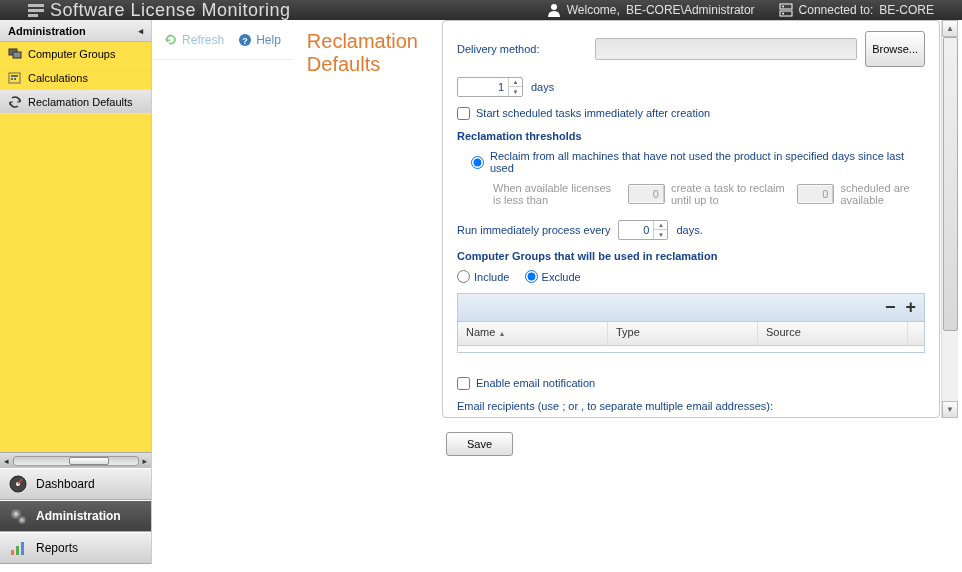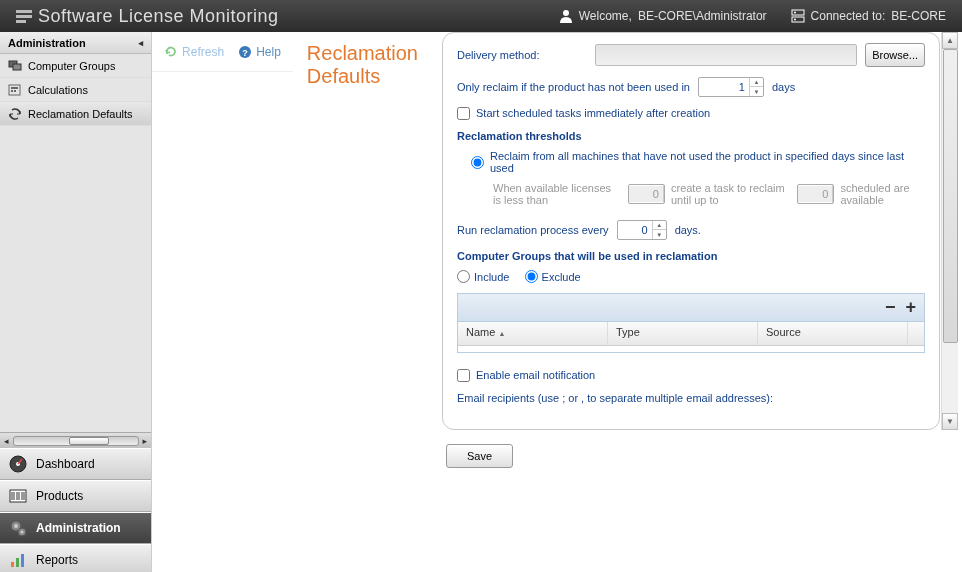--- a/index.html
+++ b/index.html
@@ -1,25 +1,25 @@
 <!DOCTYPE html>
 <html><head>
 <meta charset="utf-8">
 <style>
 * { margin: 0; padding: 0; box-sizing: border-box; font-family: Verdana, Geneva, sans-serif; }
 body { width: 962px; height: 572px; overflow: hidden; background: #fff; font-size: 11px; }
 
-.topbar { height: 32px; background: linear-gradient(#4a4a4a, #2c2c2c); display: flex; align-items: center; color: #e0e0e0; padding: 0 16px; }
+.topbar { height: 20px; background: linear-gradient(#4a4a4a, #2c2c2c); display: flex; align-items: center; color: #e0e0e0; padding: 0 28px; }
 .topbar .brand { font-size: 18px; font-weight: 300; letter-spacing: 0.5px; color: #ddd; display: flex; align-items: center; gap: 6px; }
 .topbar .sep { flex: 1; }
 .topbar .userinfo, .topbar .conninfo { display: flex; align-items: center; gap: 6px; font-size: 12px; margin-left: 24px; }
 
 .main { display: flex; height: 544px; }
 
-.sidebar { width: 170px; background: #e5e5e5; display: flex; flex-direction: column; border-right: 1px solid #ccc; }
+.sidebar { width: 170px; background: #fde047; display: flex; flex-direction: column; border-right: 1px solid #ccc; }
 .side-top { flex: 1; overflow: hidden; }
 .side-header { height: 22px; background: linear-gradient(#f0f0f0,#d8d8d8); border-bottom: 1px solid #bbb; display: flex; align-items: center; justify-content: space-between; padding: 0 8px; font-weight: bold; }
 .side-list { }
 .side-item { height: 24px; display: flex; align-items: center; gap: 6px; padding: 0 8px; cursor: pointer; border-bottom: 1px solid #ddd; }
 .side-item.active { background: linear-gradient(#e8e8e8,#d0d0d0); }
 .side-scroll { height: 16px; background: linear-gradient(#e0e0e0,#c0c0c0); border-top: 1px solid #aaa; display: flex; align-items: center; padding: 0 4px; }
 .side-scroll .track { flex: 1; height: 10px; background: linear-gradient(#ccc,#eee); border: 1px solid #999; border-radius: 3px; position: relative; margin: 0 4px; }
 .side-scroll .thumb { position: absolute; left: 55px; top: 0px; width: 40px; height: 8px; background: linear-gradient(#fff,#ddd); border: 1px solid #888; border-radius: 2px; }
 
 .navstack { }
@@ -29,25 +29,25 @@
 
 .content { flex: 1; display: flex; flex-direction: row; background: #fff; position: relative; }
 .toolbar { height: 40px; display: flex; align-items: center; gap: 14px; padding: 0 12px; border-bottom: 1px solid #eee; }
 .toolbtn { display: flex; align-items: center; gap: 4px; color: #888; cursor: pointer; font-size: 12px; }
 .toolbtn.help { color: #5a8fc3; }
 .toolbar .refbtn .label { color: #9ec4e6; }
 
 .page-title { color: #e57a2f; font-size: 20px; font-weight: normal; padding: 10px 14px 14px; }
 
 .panel-wrap { flex: 1; padding: 0 0 0 4px; position: relative; }
-.panel { border: 1px solid #c8c8c8; border-radius: 12px; margin: 0 22px 6px 6px; padding: 10px 14px 14px; color: #15428b; height: 398px; overflow: hidden; }
+.panel { border: 1px solid #c8c8c8; border-radius: 4px; margin: 0 22px 6px 6px; padding: 10px 14px 14px; color: #15428b; height: 398px; overflow: hidden; }
 .row { display: flex; align-items: center; gap: 8px; margin-bottom: 10px; }
 .row .lbl { width: 130px; }
 .delivery-input { flex: 1; height: 22px; background: linear-gradient(#e4e4e4,#f0f0f0); border: 1px solid #bbb; border-radius: 2px; }
-.browse-btn { height: 24px; padding: 2px 6px; border: 1px solid #999; background: linear-gradient(#fff,#e0e0e0); border-radius: 3px; cursor: pointer; font-size: 11px; }
+.browse-btn { height: 36px; padding: 2px 6px; border: 1px solid #999; background: linear-gradient(#fff,#e0e0e0); border-radius: 3px; cursor: pointer; font-size: 11px; }
 
 .spinner { display: inline-flex; align-items: center; border: 1px solid #aaa; border-radius: 2px; overflow: hidden; height: 20px; background:#fff;}
 .spinner input { width: 50px; border: none; text-align: right; padding: 2px 4px; font-size: 11px; background:#fff; color:#15428b;}
 .spinner.small input { width: 34px; }
 .spinner .arrows { width: 14px; display: flex; flex-direction: column; border-left: 1px solid #ccc; }
 .spinner .arrows span { height: 9px; display: flex; align-items: center; justify-content: center; cursor: pointer; font-size: 6px; color:#666;}
 .spinner .arrows span:first-child { border-bottom: 1px solid #ccc; }
 
 .checkbox-row { display: flex; align-items: flex-start; gap: 6px; margin-bottom: 10px; }
 .checkbox-row input[type=checkbox] { width: 13px; height: 13px; }
@@ -168,34 +168,20 @@
       <div class="nav-item">
         <span class="nav-icon">
             <svg width="20" height="20">
               <circle cx="10" cy="10" r="8" fill="#444" stroke="#222"></circle>
               <circle cx="10" cy="10" r="2" fill="#fff"></circle>
               <line x1="10" y1="10" x2="14" y2="5" stroke="#d44" stroke-width="1.5"></line>
             </svg>
           </span>
         <span>Dashboard</span>
       </div>
-      <div class="nav-item">
-        <span class="nav-icon">
-            <svg width="20" height="20">
-              <rect x="2" y="4" width="16" height="12" fill="#fff" stroke="#333"></rect>
-              <line x1="4" y1="6" x2="4" y2="14" stroke="#333"></line>
-              <line x1="6" y1="6" x2="6" y2="14" stroke="#333"></line>
-              <line x1="9" y1="6" x2="9" y2="14" stroke="#333"></line>
-              <line x1="11" y1="6" x2="11" y2="14" stroke="#333"></line>
-              <line x1="14" y1="6" x2="14" y2="14" stroke="#333"></line>
-              <line x1="16" y1="6" x2="16" y2="14" stroke="#333"></line>
-            </svg>
-          </span>
-        <span>Products</span>
-      </div>
       <div class="nav-item active">
         <span class="nav-icon">
             <svg width="20" height="20">
               <circle cx="8" cy="8" r="5" fill="#888" stroke="#555"></circle>
               <circle cx="8" cy="8" r="2" fill="#ccc"></circle>
               <circle cx="14" cy="14" r="4" fill="#888" stroke="#555"></circle>
               <circle cx="14" cy="14" r="1.5" fill="#ccc"></circle>
             </svg>
           </span>
         <span>Administration</span>
@@ -240,21 +226,20 @@
     <div class="panel-wrap">
       <div class="panel">
 
         <div class="row">
           <span class="lbl">Delivery method:</span>
           <div class="delivery-input" title=""></div>
           <button class="browse-btn">Browse...</button>
         </div>
 
         <div class="row">
-          <span>Only reclaim if the product has not been used in</span>
           <div class="spinner">
             <input value="1" style="">
             <div class="arrows">
                 <span>▲</span>
                 <span>▼</span>
               </div>
           </div>
           <span>days</span>
         </div>
 
@@ -284,21 +269,21 @@
             <input disabled="" value="0" style="">
             <div class="arrows">
                 <span>▲</span>
                 <span>▼</span>
               </div>
           </div>
           <span>scheduled are available</span>
         </div>
 
         <div class="row">
-          <span>Run reclamation process every</span>
+          <span>Run immediately process every</span>
           <div class="spinner small">
             <input value="0" style="">
             <div class="arrows">
                 <span>▲</span>
                 <span>▼</span>
               </div>
           </div>
           <span>days.</span>
         </div>
 
@@ -322,21 +307,21 @@
           </div>
           <div class="grid-head">
             <div class="col" style="width:150px"><span>Name</span> <span style="font-size:7px;color:#666">▲</span></div>
             <div class="col" style="width:150px">Type</div>
             <div class="col" style="width:150px">Source</div>
             <div class="col" style="flex:1;border-right:none"></div>
           </div>
           <div class="grid-body"></div>
         </div>
 
-        <div class="checkbox-row" style="margin-top:16px;">
+        <div class="checkbox-row" style="margin-top:24px;">
           <input type="checkbox" style="">
           <span>Enable email notification</span>
         </div>
         <div>Email recipients (use ; or , to separate multiple email addresses):</div>
 
       </div>
 
       <div class="vscroll">
         <div class="up">▲</div>
         <div class="thumb"></div>

